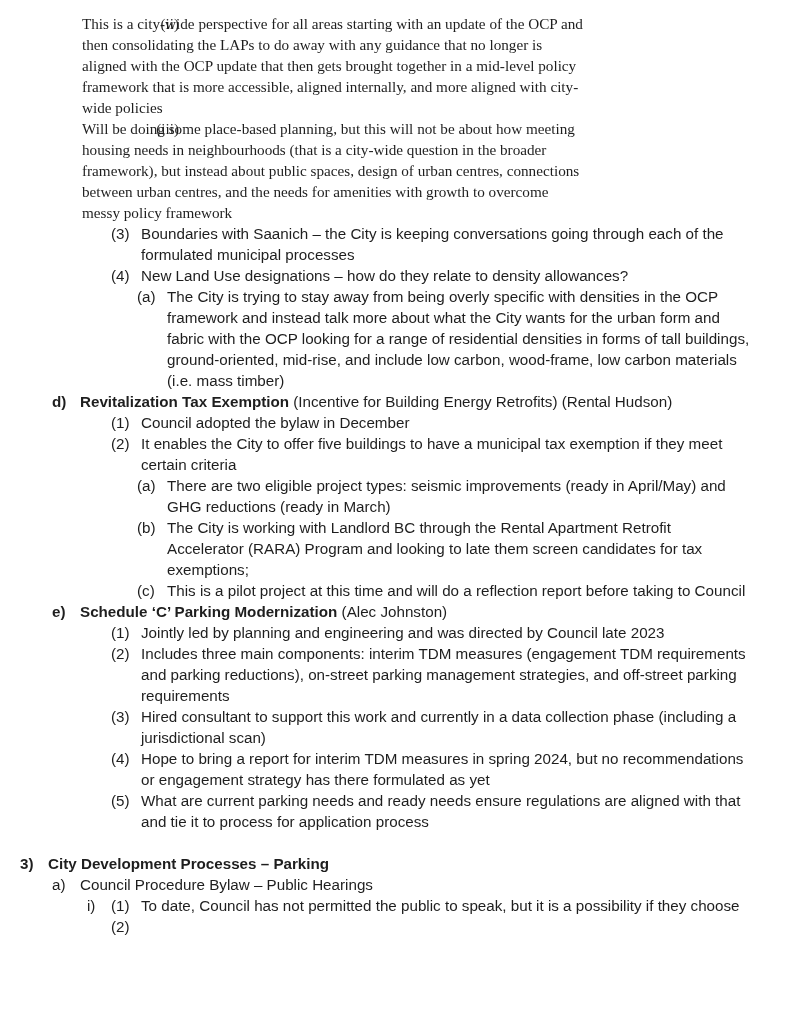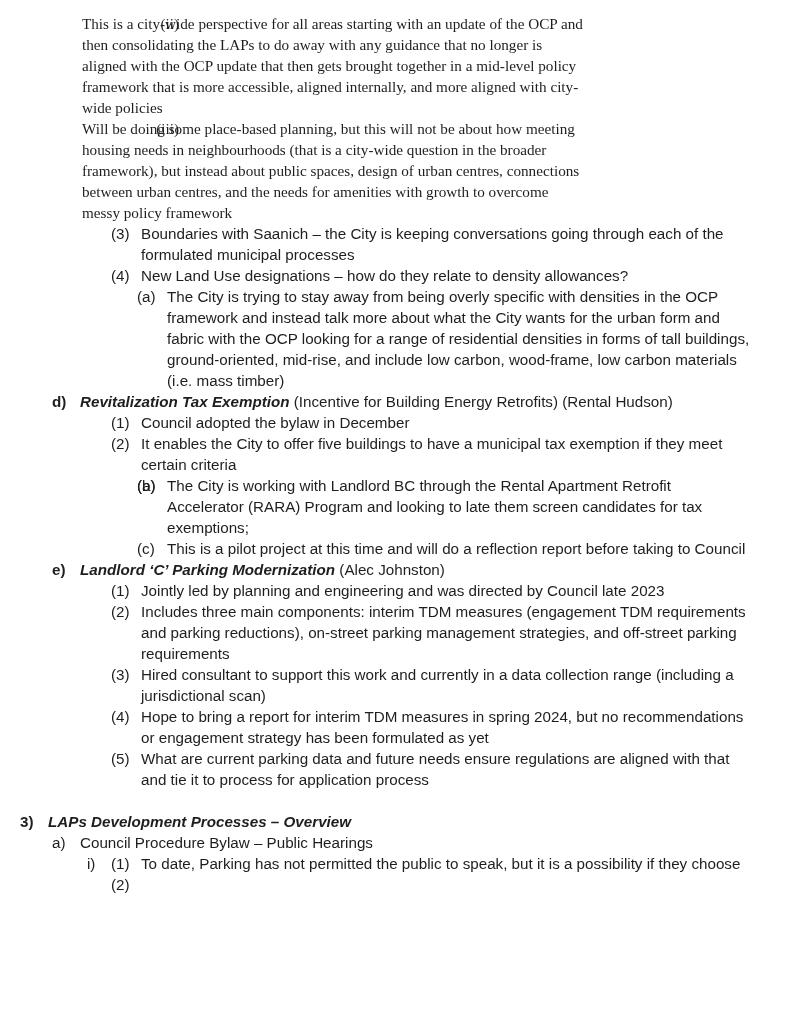--- a/index.html
+++ b/index.html
@@ -35,21 +35,21 @@
   }
   
   .lvl1 { padding-left: 48px; }  .lvl1 > .marker { left: 20px; }
   .lvl2 { padding-left: 80px; }  .lvl2 > .marker { left: 52px; }
   .lvl3 { padding-left: 115px; } .lvl3 > .marker { left: 87px; }
   .lvl4 { padding-left: 141px; } .lvl4 > .marker { left: 111px; }
   .lvl5 { padding-left: 167px; } .lvl5 > .marker { left: 137px; }
   .lvl6 { padding-left: 82px; font-family: Liberation Serif, serif; } .lvl6 > .marker { left: 130px; width: 49px; text-align: right; }
   .gap-before { margin-top: 21px; }
   .bold-row > .marker { font-weight: bold; }
-  .li b { font-weight: bold; font-style: italic; }
+  .li b { font-weight: bold; }
 </style>
 </head>
 <body>
 
 <div class="page">
     <div class="li lvl6">
       <span class="marker">(ii)</span>
       <span class="text">This is a city-wide perspective for all areas starting with an update of the OCP and
 then consolidating the LAPs to do away with any guidance that no longer is
 aligned with the OCP update that then gets brought together in a mid-level policy
@@ -89,71 +89,73 @@
       <span class="marker">(1)</span>
       <span class="text">Council adopted the bylaw in December</span>
     </div>
     <div class="li lvl4">
       <span class="marker">(2)</span>
       <span class="text">It enables the City to offer five buildings to have a municipal tax exemption if they meet
 certain criteria</span>
     </div>
     <div class="li lvl5">
       <span class="marker">(a)</span>
+      <span class="text">There are two eligible project types: seismic improvements (ready in April/May) and
+GHG reductions (ready in March)</span>
     </div>
     <div class="li lvl5">
       <span class="marker">(b)</span>
       <span class="text">The City is working with Landlord BC through the Rental Apartment Retrofit
 Accelerator (RARA) Program and looking to late them screen candidates for tax
 exemptions;</span>
     </div>
     <div class="li lvl5">
       <span class="marker">(c)</span>
       <span class="text">This is a pilot project at this time and will do a reflection report before taking to Council</span>
     </div>
     <div class="li lvl2 bold-row">
       <span class="marker">e)</span>
-      <span class="text"><b>Landlord ‘C’ Parking Modernization</b><span> (Alec Johnston)</span></span>
+      <span class="text"><b>Schedule ‘C’ Parking Modernization</b><span> (Alec Johnston)</span></span>
     </div>
     <div class="li lvl4">
       <span class="marker">(1)</span>
       <span class="text">Jointly led by planning and engineering and was directed by Council late 2023</span>
     </div>
     <div class="li lvl4">
       <span class="marker">(2)</span>
       <span class="text">Includes three main components: interim TDM measures (engagement TDM requirements
 and parking reductions), on-street parking management strategies, and off-street parking
 requirements</span>
     </div>
     <div class="li lvl4">
       <span class="marker">(3)</span>
-      <span class="text">Hired consultant to support this work and currently in a data collection range (including a
+      <span class="text">Hired consultant to support this work and currently in a data collection phase (including a
 jurisdictional scan)</span>
     </div>
     <div class="li lvl4">
       <span class="marker">(4)</span>
       <span class="text">Hope to bring a report for interim TDM measures in spring 2024, but no recommendations
-or engagement strategy has been formulated as yet</span>
+or engagement strategy has there formulated as yet</span>
     </div>
     <div class="li lvl4">
       <span class="marker">(5)</span>
-      <span class="text">What are current parking data and future needs ensure regulations are aligned with that
+      <span class="text">What are current parking needs and ready needs ensure regulations are aligned with that
 and tie it to process for application process</span>
     </div>
     <div class="li lvl1 bold-row gap-before">
       <span class="marker">3)</span>
-      <span class="text"><b>LAPs Development Processes – Overview</b><span></span></span>
+      <span class="text"><b>City Development Processes – Parking</b><span></span></span>
     </div>
     <div class="li lvl2">
       <span class="marker">a)</span>
       <span class="text">Council Procedure Bylaw – Public Hearings</span>
     </div>
     <div class="li lvl3">
       <span class="marker">i)</span>
     </div>
     <div class="li lvl4">
       <span class="marker">(1)</span>
-      <span class="text">To date, Parking has not permitted the public to speak, but it is a possibility if they choose</span>
+      <span class="text">To date, Council has not permitted the public to speak, but it is a possibility if they choose</span>
     </div>
     <div class="li lvl4">
       <span class="marker">(2)</span>
     </div>
   </div>
 
 </body></html>

